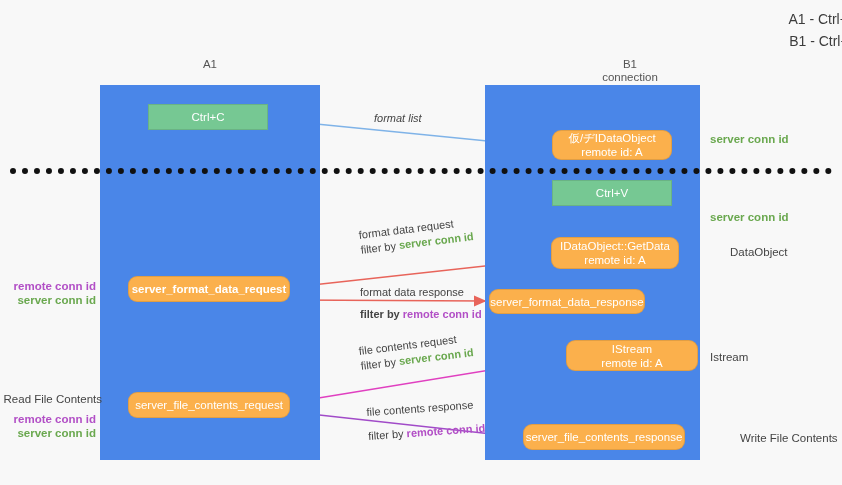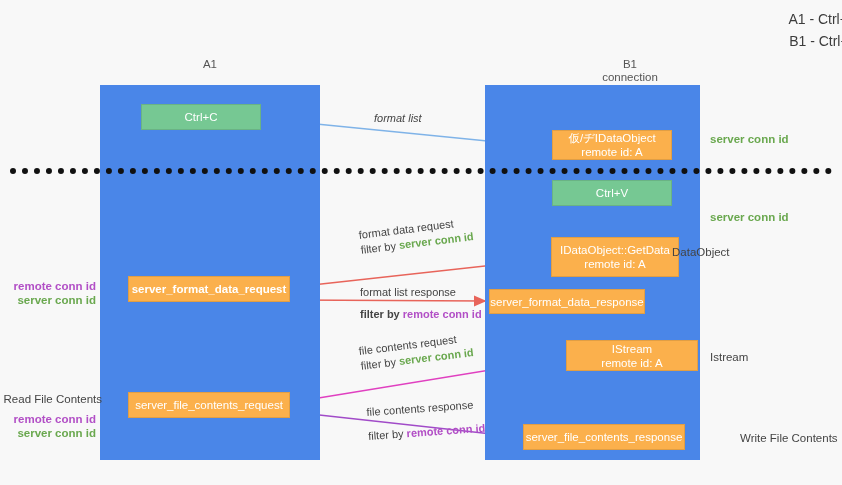--- a/index.html
+++ b/index.html
@@ -71,46 +71,46 @@
     flex-direction: column;
     align-items: center;
     justify-content: center;
     color: #ffffff;
     font-size: 11.5px;
     line-height: 14px;
     text-align: center;
     border: 1px solid rgba(0,0,0,0.10);
   }
   .node.green  { background: #76c893; }
-  .node.orange { background: #fbb04c; }
+  .node.orange { background: #fbb04c; border-radius: 9px; }
   .node .ln { display: block; white-space: nowrap; }
 
-  #n-ctrlc   { left: 141px; top: 104px; width: 120px; height: 26px; }
+  #n-ctrlc   { left: 148px; top: 104px; width: 120px; height: 26px; }
   #n-idata   { left: 552px; top: 130px; width: 120px; height: 30px; }
   #n-ctrlv   { left: 552px; top: 180px; width: 120px; height: 26px; }
-  #n-getdata { left: 551px; top: 237px; width: 128px; height: 40px; }
+  #n-getdata { left: 551px; top: 237px; width: 128px; height: 32px; }
   #n-sfdreq  { left: 128px; top: 276px; width: 162px; height: 26px; font-weight: bold; }
   #n-sfdres  { left: 489px; top: 289px; width: 156px; height: 25px; }
   #n-istream { left: 566px; top: 340px; width: 132px; height: 31px; }
   #n-sfcreq  { left: 128px; top: 392px; width: 162px; height: 26px; }
   #n-sfcres  { left: 523px; top: 424px; width: 162px; height: 26px; }
 
   
   .side-label {
     font-size: 11.5px;
     line-height: 14px;
     white-space: nowrap;
   }
   .green-txt  { color: #6aa84f; font-weight: bold; }
   .purple-txt { color: #b24fc6; font-weight: bold; }
   .plain-txt  { color: #444444; }
 
   #r-conn1 { left: 710px; top: 132px; }
   #r-conn2 { left: 710px; top: 210px; }
-  #r-dataobject { left: 672px; top: 245px; }
+  #r-dataobject { left: 730px; top: 245px; }
   #r-istream { left: 710px; top: 350px; }
   #r-writefile { left: 710px; top: 431px; margin-left: 30px; }
 
   
   .left-label {
     font-size: 11.5px;
     line-height: 14px;
     text-align: right;
     white-space: nowrap;
   }
@@ -256,21 +256,21 @@
 </div>
 
 <div class="abs annot" id="a-formatlist">format list</div>
 
 <div class="abs annot rot" id="a-fdreq">
   <span class="row">format data request</span>
   <span class="row"><span>filter by </span><span class="green-txt">server conn id</span></span>
 </div>
 
 <div class="abs annot" id="a-fdres">
-  <span class="row">format list response</span>
+  <span class="row">format data response</span>
   <span class="row" style="display:block;margin-top:7px"><span class="bold-b">filter by </span><span class="purple-txt">remote conn id</span></span>
 </div>
 
 <div class="abs annot rot" id="a-fcreq">
   <span class="row">file contents request</span>
   <span class="row"><span>filter by </span><span class="green-txt">server conn id</span></span>
 </div>
 
 <div class="abs annot rot" id="a-fcres">
   <span class="row">file contents response</span>

